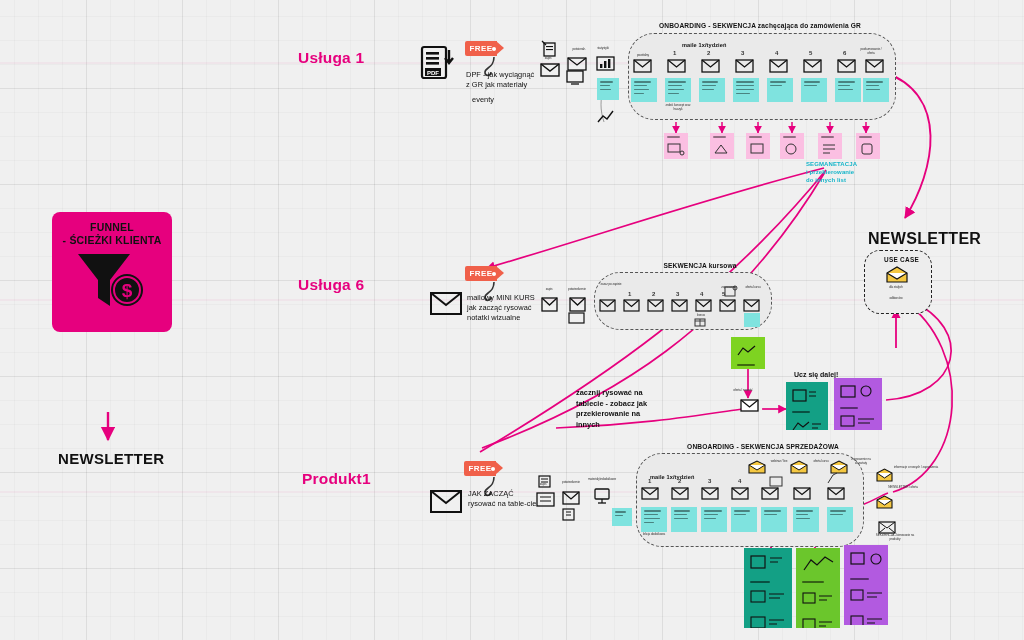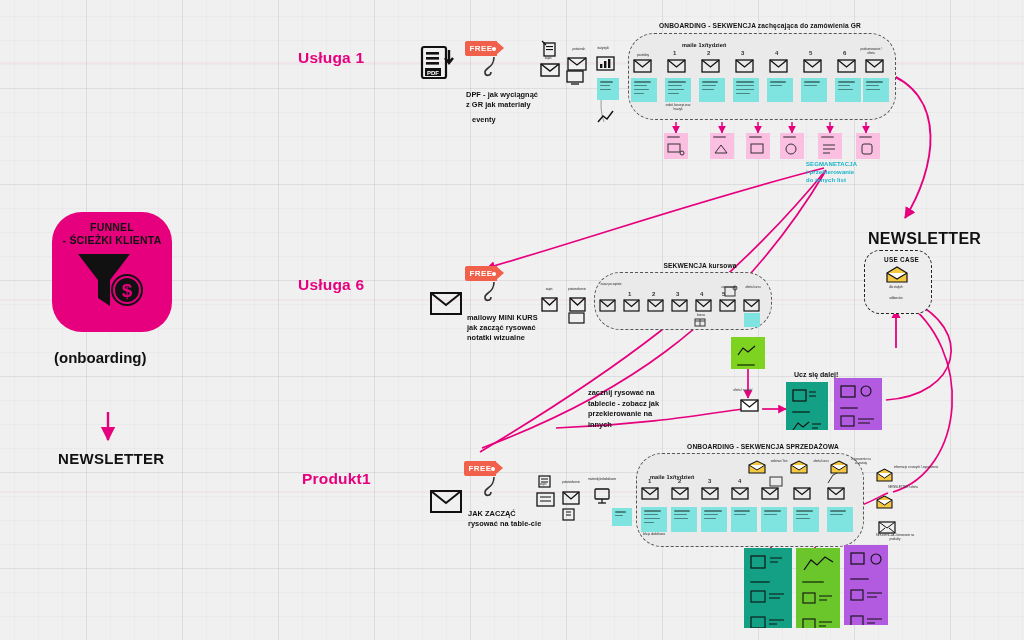--- a/index.html
+++ b/index.html
@@ -19,21 +19,21 @@
       linear-gradient(to bottom, rgba(0,0,0,.022) 1px, transparent 1px);
     background-size:96px 96px,96px 96px,24px 24px,24px 24px;
     background-position:-10px -8px,-10px -8px,-10px -8px,-10px -8px;
   }
   .abs{position:absolute;}
   svg.layer{position:absolute;left:0;top:0;width:1024px;height:640px;pointer-events:none;}
 
   
   .funnel-card{
     left:52px;top:212px;width:120px;height:120px;
-    background:#e6007e;border-radius:30px;
+    background:#e6007e;border-radius:8px;
     display:flex;flex-direction:column;align-items:center;
     padding-top:9px;box-sizing:border-box;
   }
   .funnel-card .t1{font-size:10.5px;font-weight:bold;color:#111;letter-spacing:.2px;line-height:13px;}
   .funnel-card .t2{font-size:10.5px;font-weight:bold;color:#111;letter-spacing:.2px;line-height:13px;}
   .funnel-glyph{margin-top:3px;}
 
   .freebie-txt{left:54px;top:348px;width:170px;}
   .freebie-txt .pink{color:#e6007e;font-weight:bold;font-size:15px;line-height:20px;}
   .freebie-txt .blk{color:#111;font-weight:bold;font-size:15px;line-height:20px;}
@@ -57,21 +57,21 @@
     display:flex;align-items:center;justify-content:center;
   }
   .freetag .body span{color:#fff;font-size:8px;font-weight:bold;letter-spacing:.4px;}
   .freetag .tip{
     position:absolute;left:31px;top:0;width:0;height:0;
     border-top:7.5px solid transparent;border-bottom:7.5px solid transparent;
     border-left:8px solid #f0604a;
   }
   .freetag .hole{position:absolute;left:27px;top:5.5px;width:4px;height:4px;border-radius:50%;background:#fff;}
 
-  .desc{position:absolute;color:#111;font-weight:bold;font-size:7.4px;line-height:10px;letter-spacing:.05px;margin-top:20px;}
+  .desc{position:absolute;color:#111;font-weight:normal;font-size:7.4px;line-height:10px;letter-spacing:.05px;}
 
   
   .seq-box{
     position:absolute;border:1.6px dashed #555;border-radius:26px;background:#eaeaea;
   }
   .seq-title{position:absolute;font-size:6.6px;font-weight:bold;color:#111;letter-spacing:.15px;text-align:center;}
   .seq-sub{position:absolute;font-size:5.6px;font-weight:bold;color:#111;letter-spacing:.1px;}
   .stepnum{position:absolute;font-size:6px;font-weight:bold;color:#333;}
 
   
@@ -170,21 +170,20 @@
     <svg width="84" height="62" viewBox="0 0 84 62">
       <path d="M8,4 L60,4 L40,30 L40,56 L28,48 L28,30 Z" fill="#111"></path>
       <circle cx="57" cy="40" r="16" fill="#111"></circle>
       <circle cx="57" cy="40" r="13" fill="none" stroke="#e6007e" stroke-width="2"></circle>
       <text x="57" y="47" font-size="19" font-weight="bold" fill="#e6007e" text-anchor="middle" font-family="Liberation Sans, sans-serif">$</text>
     </svg>
   </div>
 </div>
 
 <div class="abs freebie-txt">
-  <div class="blk">(onboarding)</div>
 </div>
 <div class="abs nl-left">NEWSLETTER</div>
 
 <div class="abs row-label" style="left:298px;top:49px;">Usługa 1</div>
 <div class="abs row-label" style="left:298px;top:276px;">Usługa 6</div>
 <div class="abs row-label" style="left:302px;top:470px;">Produkt1</div>
 
 <div class="ico" style="left:420px;top:45px;">
   <svg width="34" height="36" viewBox="0 0 34 36">
     <rect x="2" y="2" width="24" height="31" rx="2" fill="none" stroke="#111" stroke-width="2.2"></rect>
@@ -518,21 +517,21 @@
     </svg>
   <div class="ln" style="width:80%"></div>
 </div>
 <div class="ico" style="left:740px;top:398px;">
   <svg width="20" height="15" viewBox="0 0 20 15">
       <rect x="1" y="2" width="17" height="11" fill="#fff" stroke="#111" stroke-width="1.3"></rect>
       <path d="M1,2 L9.5,9 L18,2" stroke="#111" stroke-width="1.3" fill="none"></path>
     </svg>
 </div>
 <div class="cap w26" style="left:730px;top:389px;">oferta / nowość</div>
-<div class="note-txt" style="left:588px;top:388px;width:110px;">
+<div class="note-txt" style="left:576px;top:388px;width:110px;">
   <div>zacznij rysować na</div>
   <div>tablecie - zobacz jak</div>
   <div>przekierowanie na</div>
   <div>innych</div>
 </div>
 <div class="ucz" style="left:794px;top:371px;">Ucz się dalej!</div>
 <div class="pcard teal" style="left:786px;top:382px;width:42px;height:48px;">
   <svg width="26" height="16" viewBox="0 0 26 16">
       <rect x="1" y="2" width="13" height="11" fill="none" stroke="#111" stroke-width="1.2"></rect>
       <path d="M17,4 L24,4 M17,8 L24,8" stroke="#111" stroke-width="1.1"></path>

